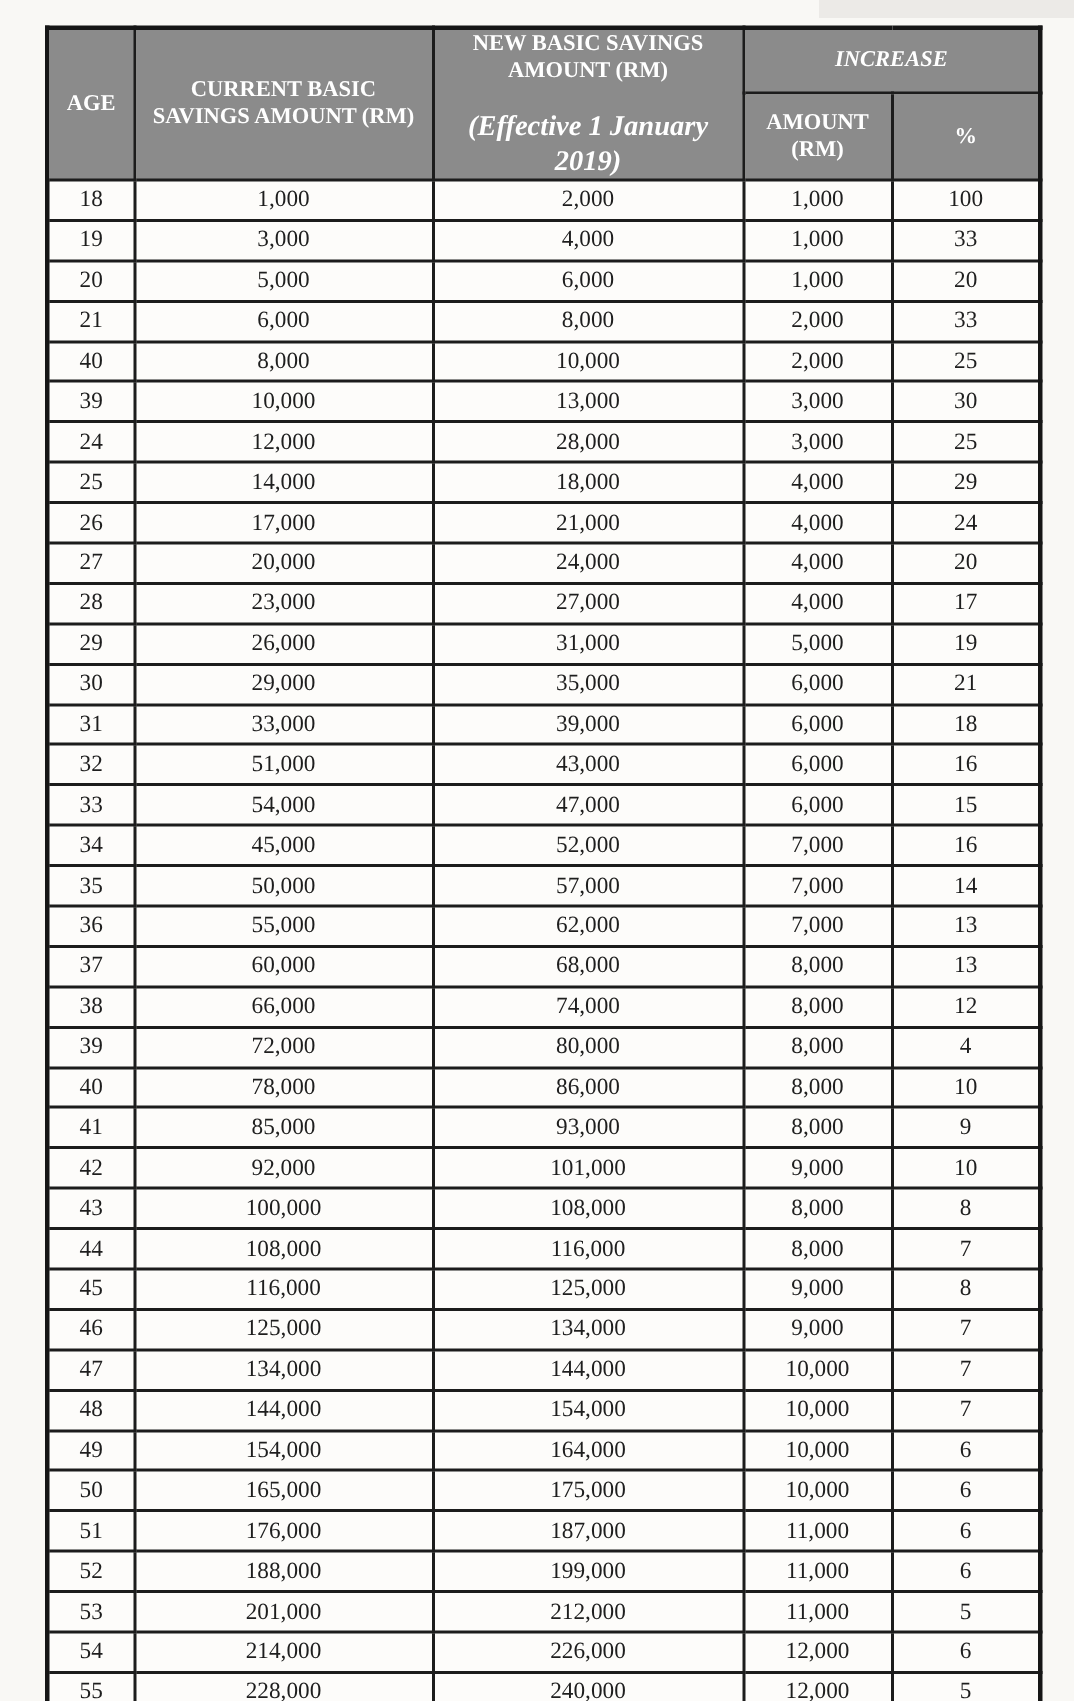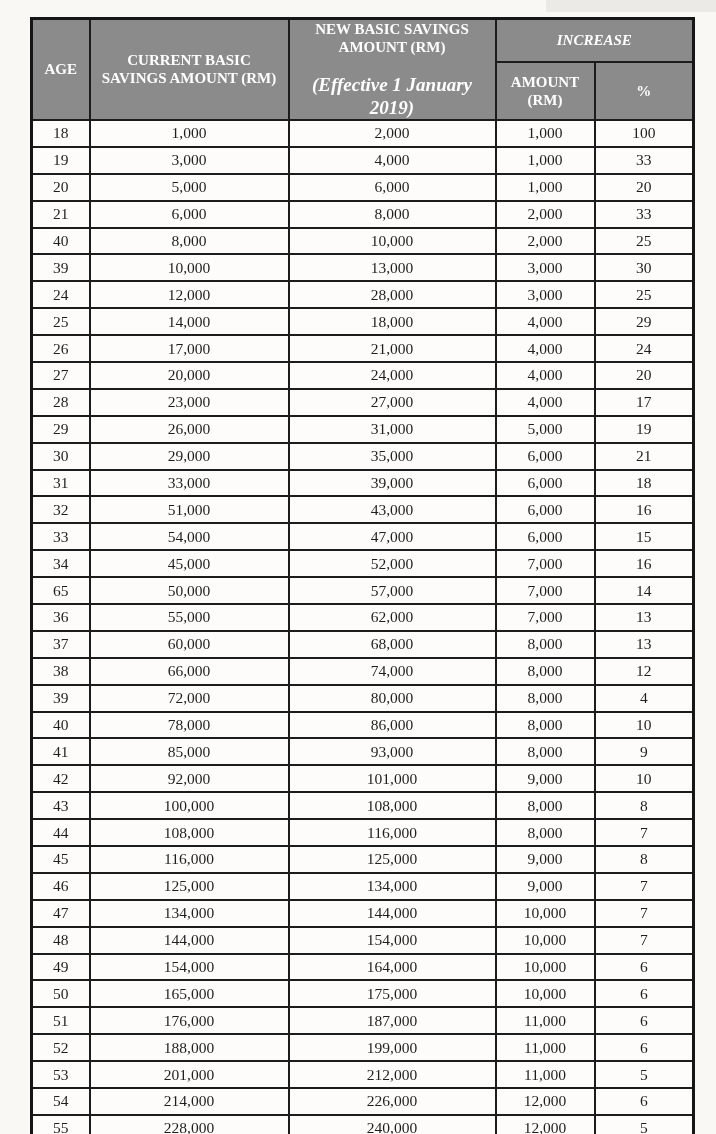--- a/index.html
+++ b/index.html
@@ -208,21 +208,21 @@
           <td>15</td>
         </tr>
         <tr>
           <td>34</td>
           <td>45,000</td>
           <td>52,000</td>
           <td>7,000</td>
           <td>16</td>
         </tr>
         <tr>
-          <td>65</td>
+          <td>35</td>
           <td>50,000</td>
           <td>57,000</td>
           <td>7,000</td>
           <td>14</td>
         </tr>
         <tr>
           <td>36</td>
           <td>55,000</td>
           <td>62,000</td>
           <td>7,000</td>

